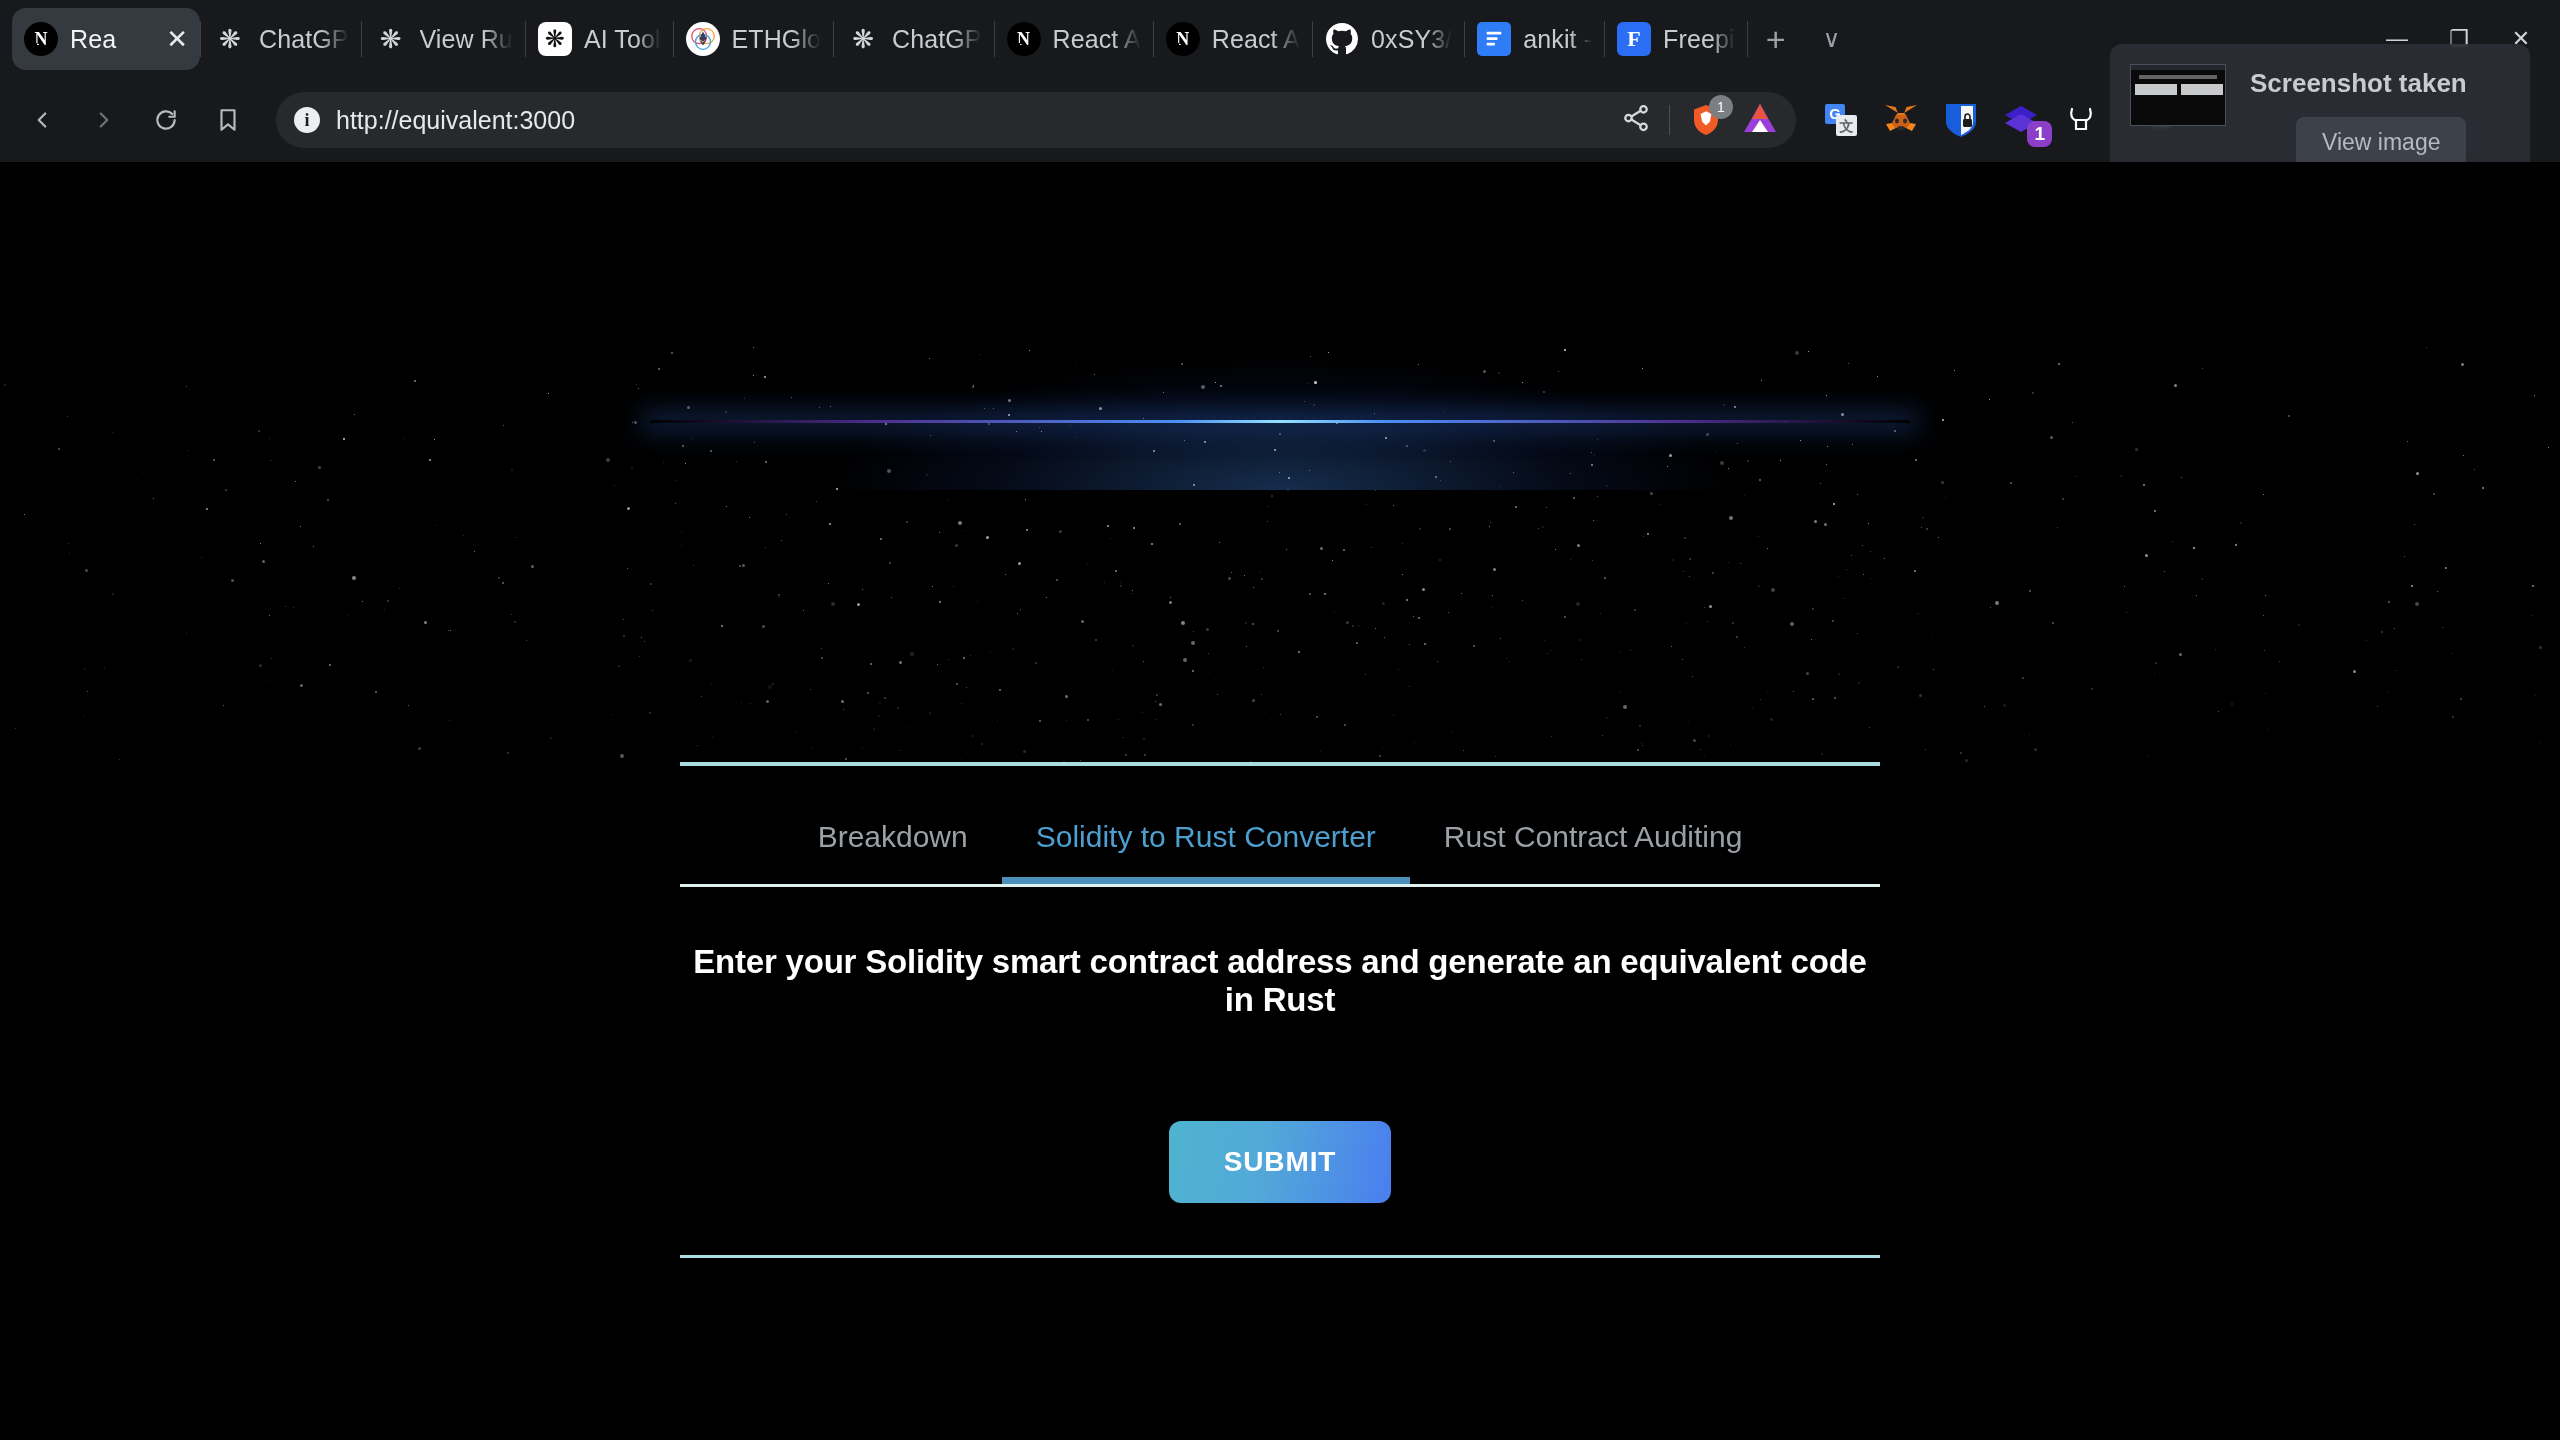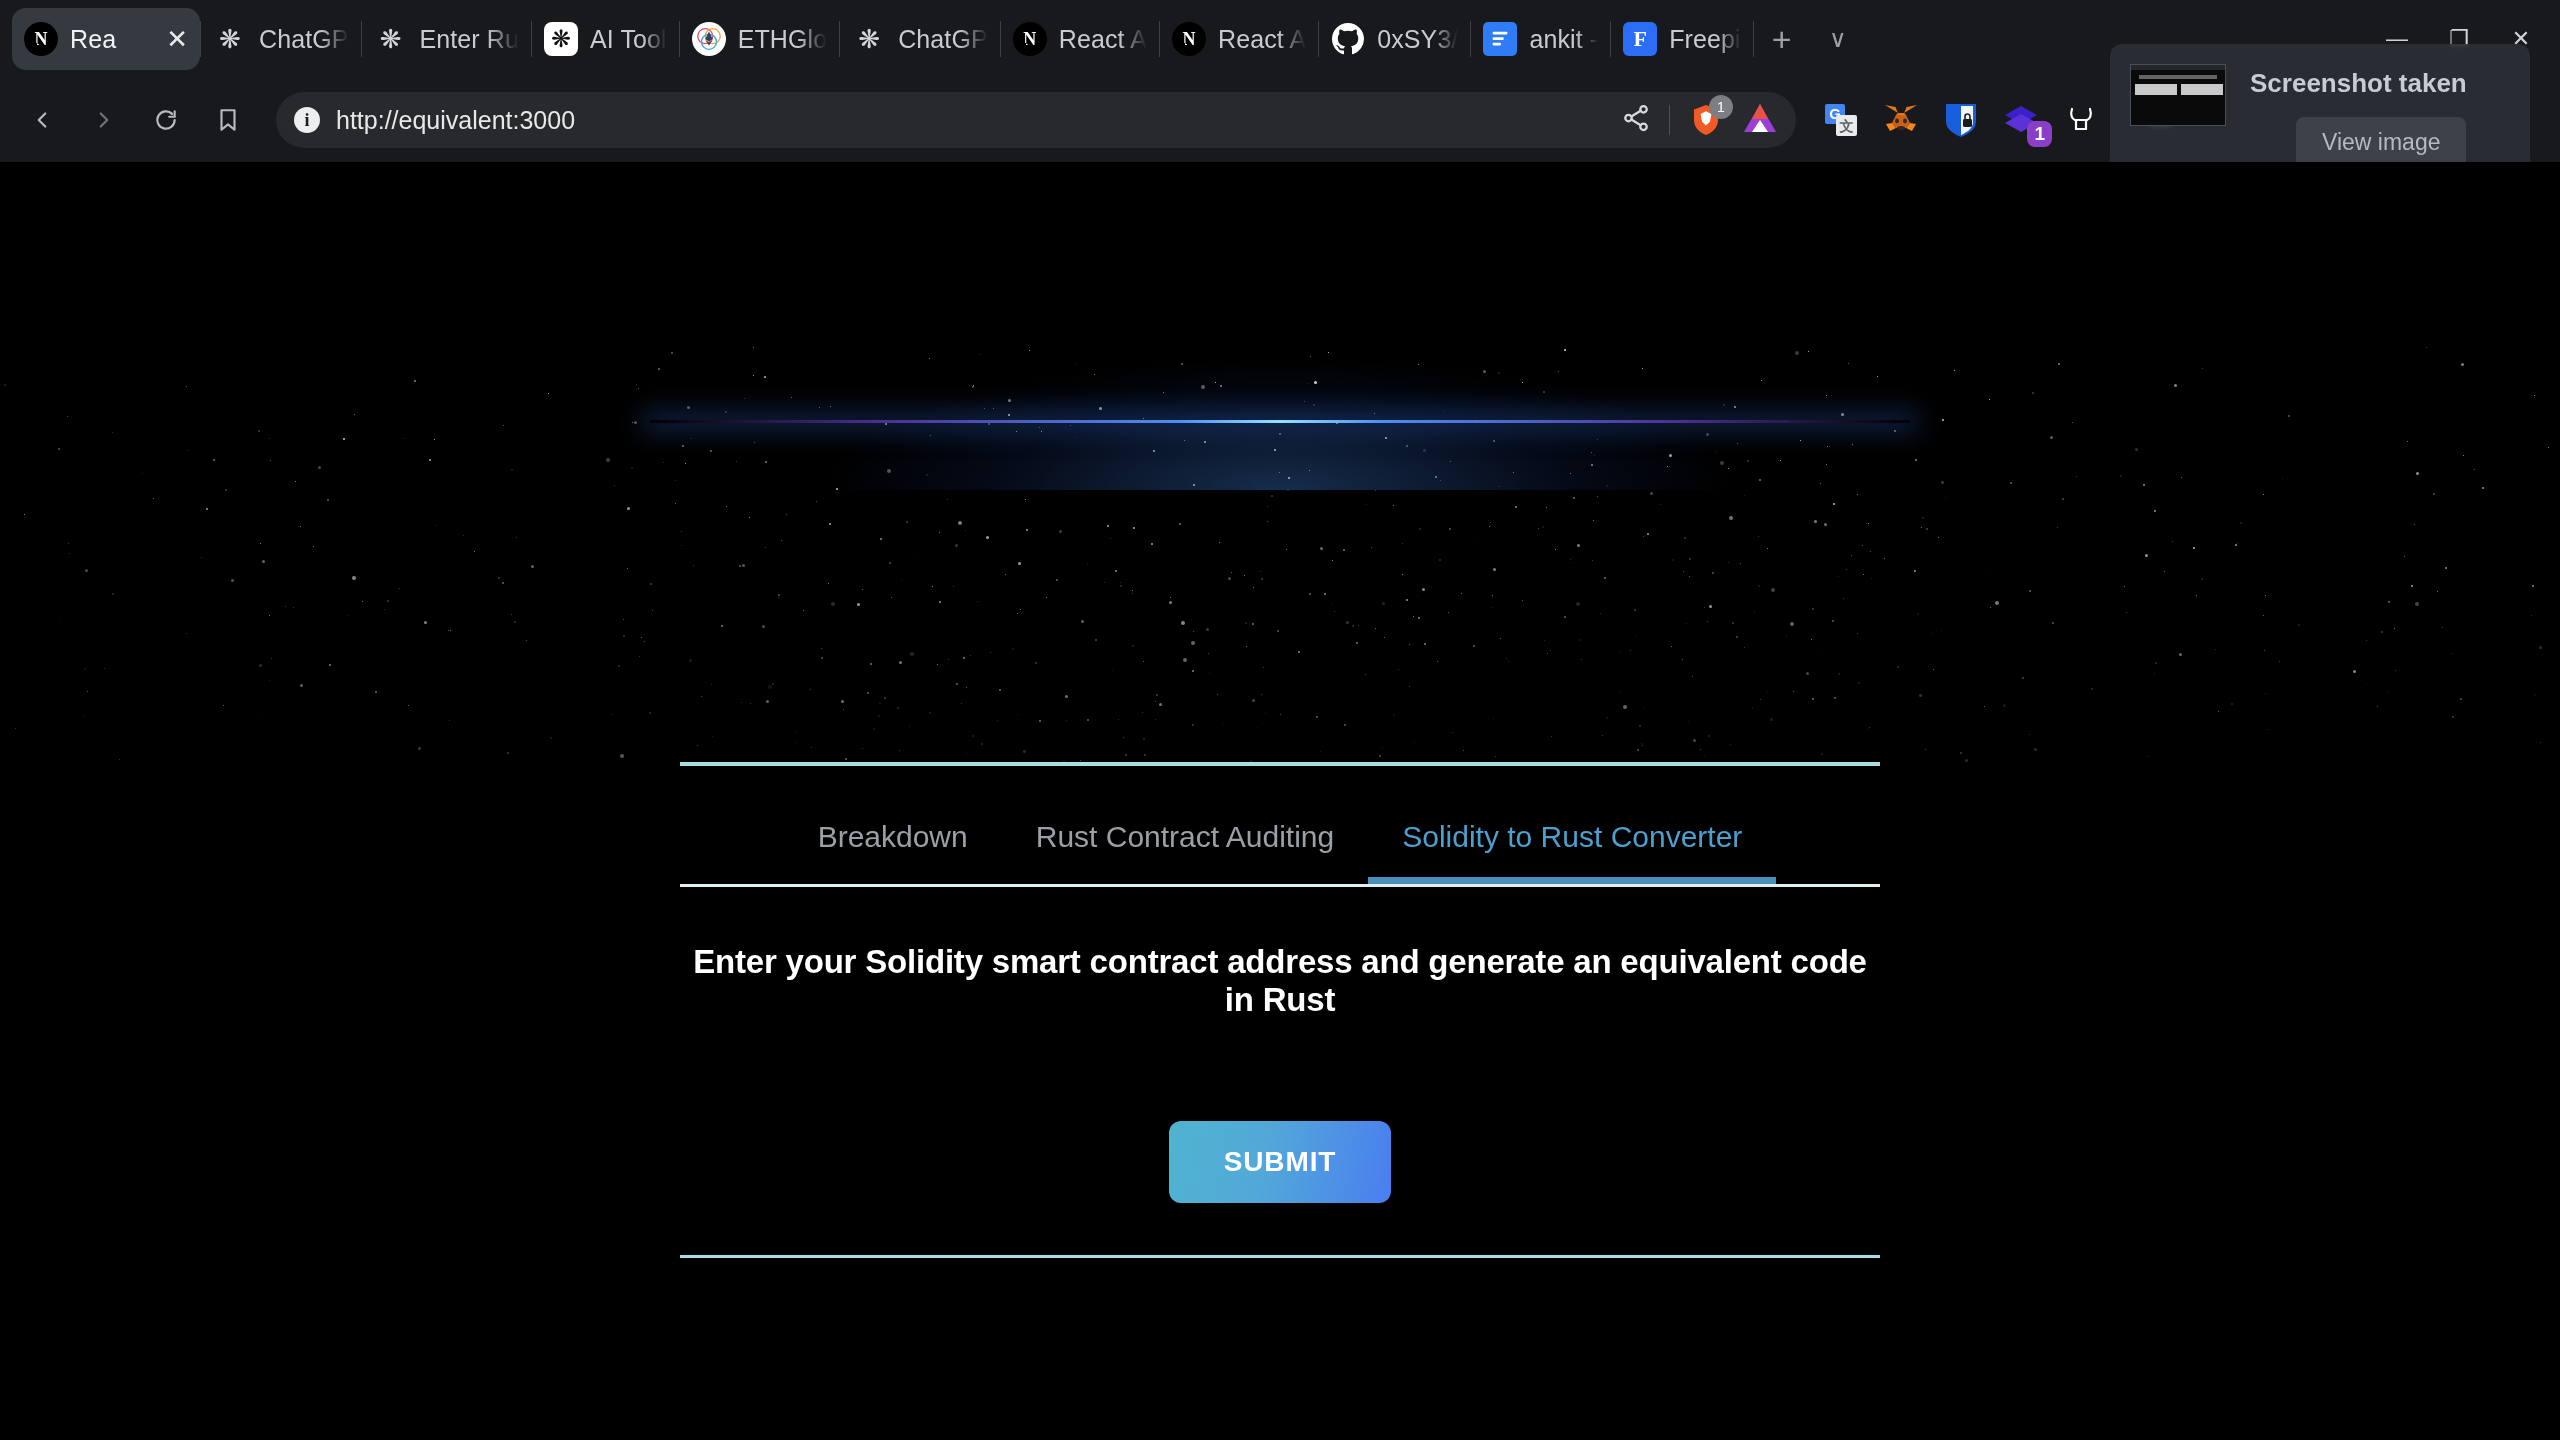--- a/index.html
+++ b/index.html
@@ -230,21 +230,21 @@
 
       <div class="tab-sep"></div>
       <div class="tab">
         <span class="tab-favicon fav-openai">❋</span>
         <span class="tab-title">ChatGP</span>
       </div>
 
       <div class="tab-sep"></div>
       <div class="tab">
         <span class="tab-favicon fav-openai">❋</span>
-        <span class="tab-title">Enter Ru</span>
+        <span class="tab-title">View Ru</span>
       </div>
 
       <div class="tab-sep"></div>
       <div class="tab">
         <span class="tab-favicon fav-openai-w">❋</span>
         <span class="tab-title">AI Tool</span>
       </div>
 
       <div class="tab-sep"></div>
       <div class="tab">
@@ -1122,22 +1122,22 @@
         </div>
       <div class="glowhalo"></div>
       <div class="glowline"></div>
     </div>
 
     <div class="panel">
       <div class="rule-top"></div>
 
       <div class="tabs-row">
         <div class="page-tab">Breakdown</div>
+        <div class="page-tab active">Solidity to Rust Converter</div>
         <div class="page-tab">Rust Contract Auditing</div>
-        <div class="page-tab active">Solidity to Rust Converter</div>
       </div>
       <div class="tabs-underline"></div>
 
       <div class="prompt">Enter your Solidity smart contract address and generate an equivalent code in Rust</div>
 
       <div class="form">
         <button class="submit-btn">SUBMIT</button>
       </div>
 
       <div class="form-rule"></div>

